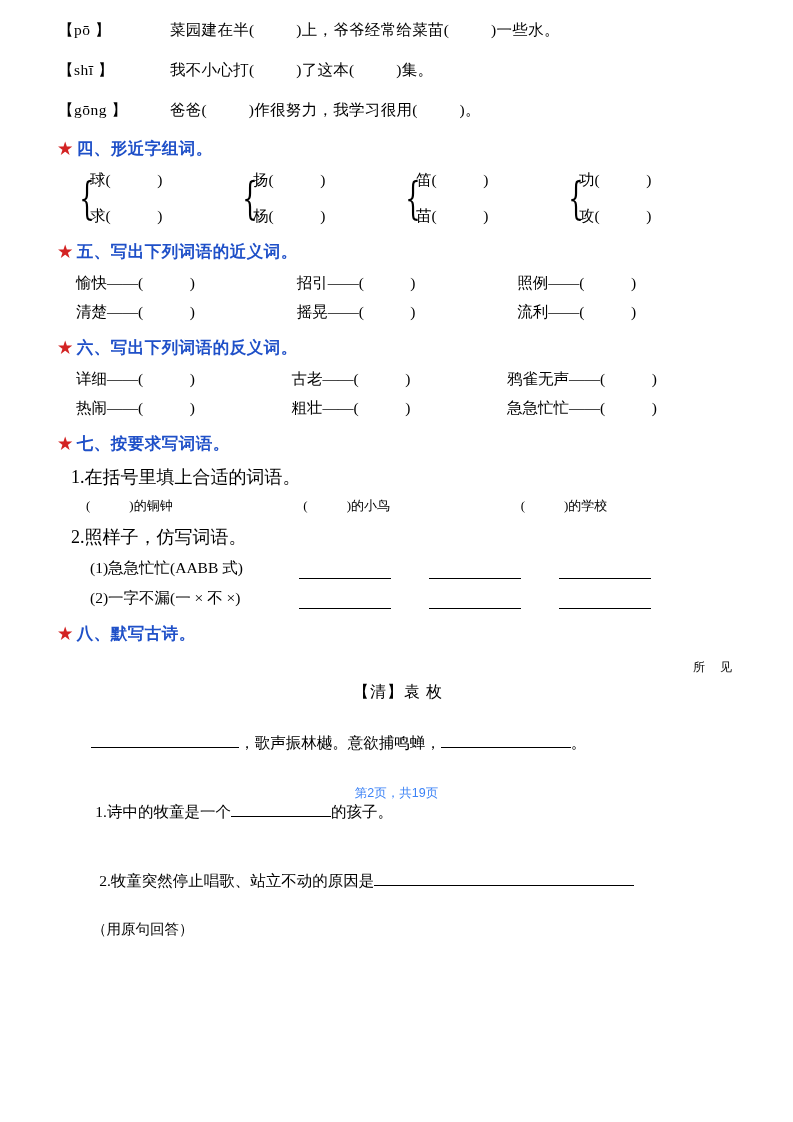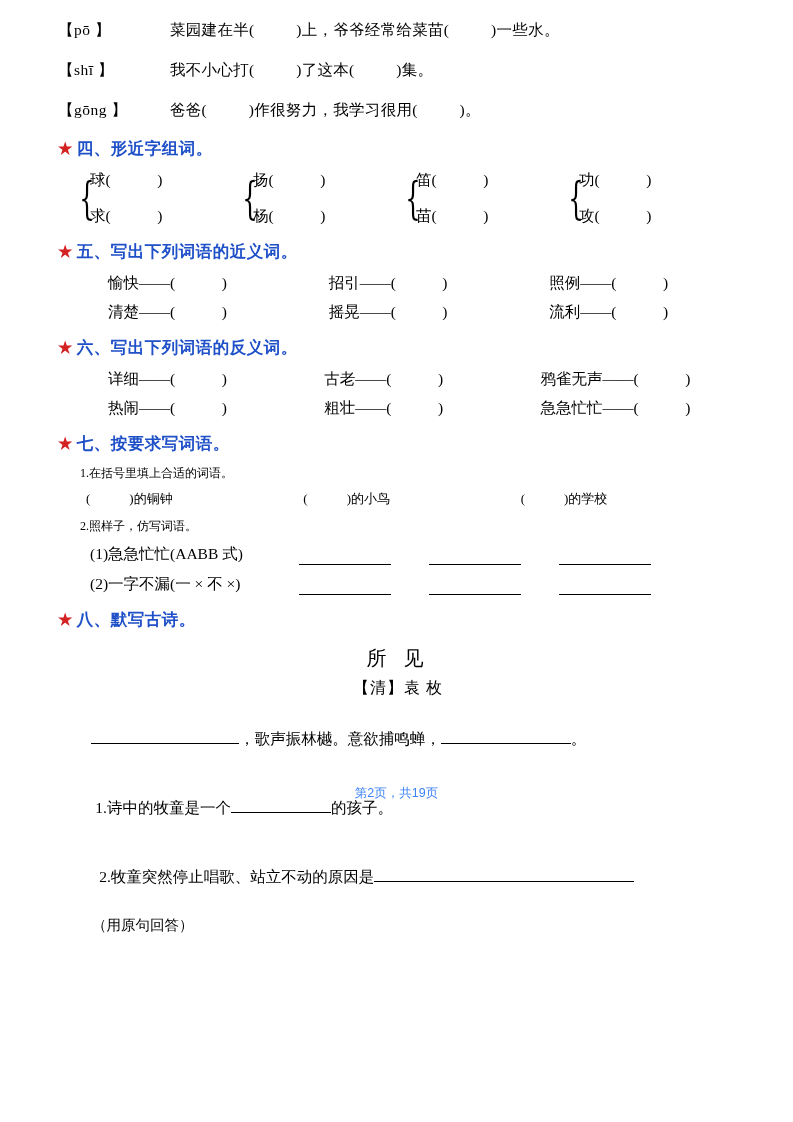--- a/index.html
+++ b/index.html
@@ -100,29 +100,29 @@
   }
   .brace-items span { white-space: pre; }
 
   
   .pair-row {
     display: flex;
     margin: 8px 0 8px 18px;
     font-size: 15.5px;
     white-space: pre;
   }
-  .pair { display: inline-block; margin-left: 32px; }
+  .pair { display: inline-block; }
   .w5 .pair { width: 224px; }
   .w6 .pair { width: 224px; }
   .w6 .pair.wide { width: 240px; }
 
   
   .sub {
-    font-size: 12px;
-    margin: 10px 0 6px 22px;
+    font-size: 18px;
+    margin: 10px 0 6px 13px;
     white-space: pre;
   }
   .fill-row {
     display: flex;
     margin: 8px 0 8px 28px;
     font-size: 13px;
     white-space: pre;
   }
   .fill-cell { display: inline-block; width: 218px; }
   .imitate-row {
@@ -137,22 +137,22 @@
   .blank-line {
     display: inline-block;
     border-bottom: 1px solid #000;
     height: 14px;
     width: 92px;
     margin: 0 9px;
   }
 
   
   .poem-title {
-    text-align: center;
-    font-size: 20px;
+    text-align: right;
+    font-size: 12px;
     margin: 14px 0 6px 0;
     letter-spacing: 6px;
   }
   .poem-author {
     text-align: center;
     font-size: 16px;
     margin: 4px 0 12px 0;
     letter-spacing: 1px;
   }
   .poem-line {

